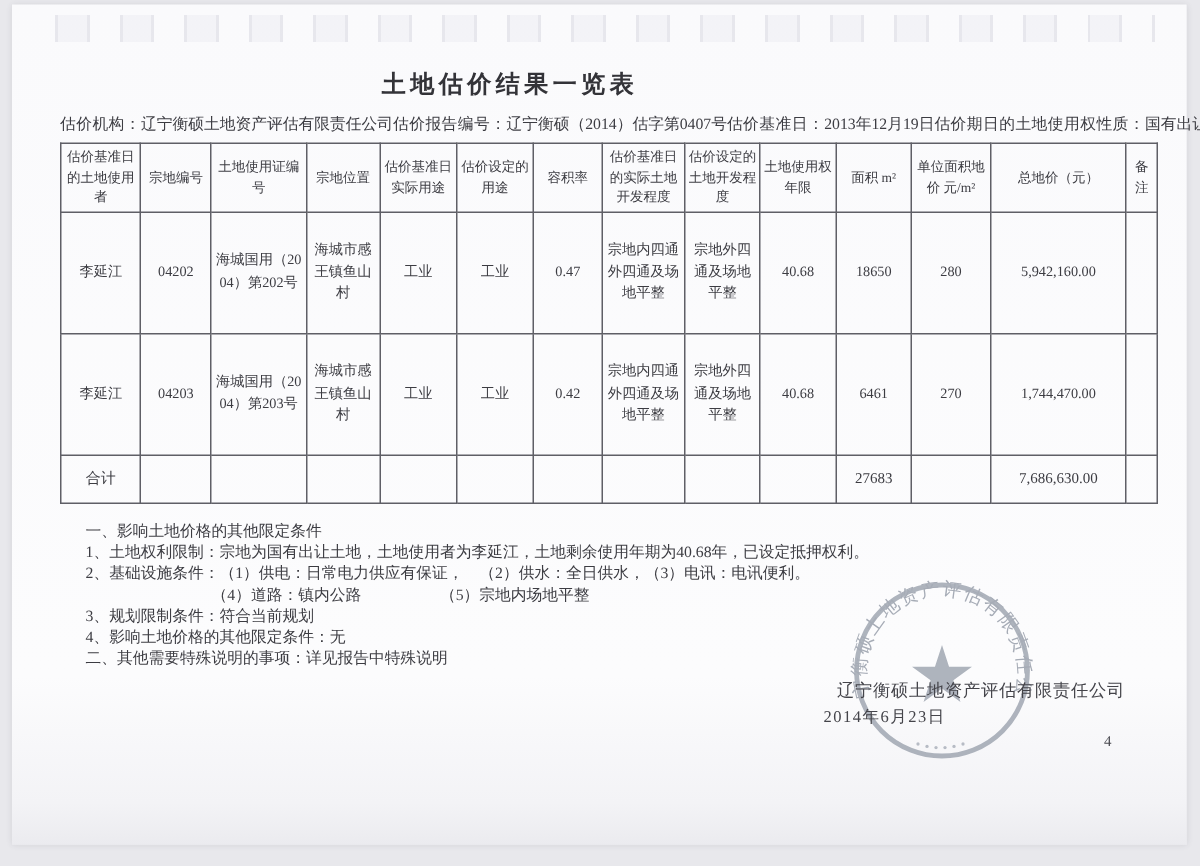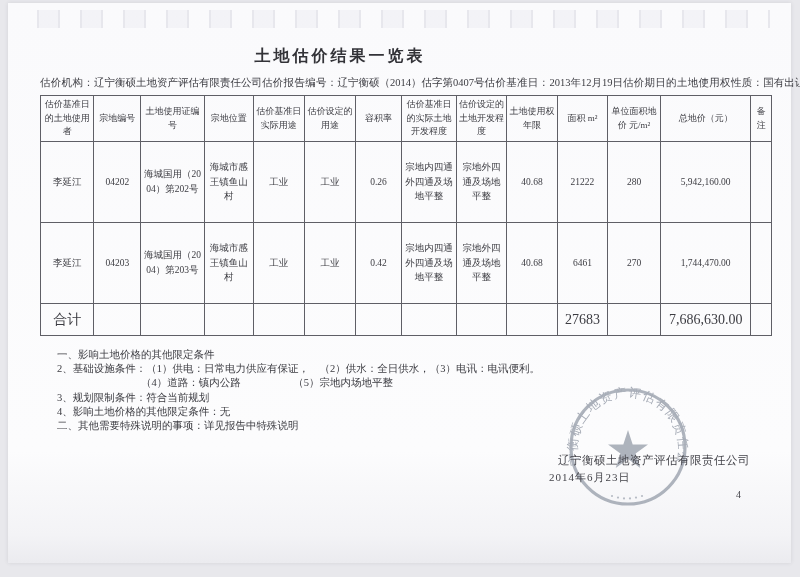--- a/index.html
+++ b/index.html
@@ -37,21 +37,21 @@
   table{width:100%;border-collapse:collapse;table-layout:fixed;}
   th,td{
     border:1px solid #5f5f66;font-weight:normal;text-align:center;
     vertical-align:middle;font-size:9px;line-height:1.55;
     padding:1px 2px;word-break:break-all;color:#3c3c42;
   }
   tr.hdr{height:46px;}
   tr.data{height:81px;}
   tr.data td{font-size:9.5px;}
   tr.total{height:32px;}
-  tr.total td{font-size:14px;}
+  tr.total td{font-size:10px;}
   col.c1{width:7.3%}col.c2{width:6.4%}col.c3{width:8.7%}col.c4{width:6.7%}
   col.c5{width:7.0%}col.c6{width:7.0%}col.c7{width:6.3%}col.c8{width:7.5%}
   col.c9{width:6.9%}col.c10{width:6.9%}col.c11{width:6.9%}col.c12{width:7.2%}
   col.c13{width:12.4%}col.c14{width:2.8%}
   .notes{
     position:absolute;left:57px;top:348px;width:560px;
     font-size:10.5px;line-height:14.2px;white-space:pre-wrap;color:#3c3c42;
   }
   .sig-company{
     position:absolute;left:549px;top:453px;width:210px;text-align:center;
@@ -114,25 +114,25 @@
           <th>总地价（元）</th>
           <th>备注</th>
         </tr>
         <tr class="data">
           <td>李延江</td>
           <td>04202</td>
           <td>海城国用（2004）第202号</td>
           <td>海城市感王镇鱼山村</td>
           <td>工业</td>
           <td>工业</td>
-          <td>0.26</td>
+          <td>0.47</td>
           <td>宗地内四通外四通及场地平整</td>
           <td>宗地外四通及场地平整</td>
           <td>40.68</td>
-          <td>21222</td>
+          <td>18650</td>
           <td>280</td>
           <td>5,942,160.00</td>
           <td></td>
         </tr>
         <tr class="data">
           <td>李延江</td>
           <td>04203</td>
           <td>海城国用（2004）第203号</td>
           <td>海城市感王镇鱼山村</td>
           <td>工业</td>
@@ -159,21 +159,21 @@
           <td></td>
           <td>27683</td>
           <td></td>
           <td>7,686,630.00</td>
           <td></td>
         </tr>
       </tbody>
   </table>
 </div>
 
-<div class="notes"><div>一、影响土地价格的其他限定条件</div><div>2、基础设施条件：（1）供电：日常电力供应有保证，　（2）供水：全日供水，（3）电讯：电讯便利。</div><div>　　　　　　　　（4）道路：镇内公路　　　　　（5）宗地内场地平整</div><div>3、规划限制条件：符合当前规划</div><div>4、影响土地价格的其他限定条件：无</div><div>二、其他需要特殊说明的事项：详见报告中特殊说明</div></div>
+<div class="notes"><div>一、影响土地价格的其他限定条件</div><div>1、土地权利限制：宗地为国有出让土地，土地使用者为李延江，土地剩余使用年期为40.68年，已设定抵押权利。</div><div>2、基础设施条件：（1）供电：日常电力供应有保证，　（2）供水：全日供水，（3）电讯：电讯便利。</div><div>　　　　　　　　（4）道路：镇内公路　　　　　（5）宗地内场地平整</div><div>3、规划限制条件：符合当前规划</div><div>4、影响土地价格的其他限定条件：无</div><div>二、其他需要特殊说明的事项：详见报告中特殊说明</div></div>
 
 <svg class="seal" width="128" height="128" viewBox="0 0 128 128">
   <defs>
     <path id="sealArc" d="M 18 87 A 51 51 0 1 1 110 87" fill="none"></path>
   </defs>
   <circle cx="64" cy="64" r="57" fill="none" stroke="#99a0ac" stroke-width="3.2"></circle>
   <path d="M0,-21 L4.7,-6.5 L20,-6.5 L7.6,2.5 L12.3,17 L0,8 L-12.3,17 L-7.6,2.5 L-20,-6.5 L-4.7,-6.5 Z" transform="translate(64,68)" fill="#99a0ac"></path>
   <text font-size="12.6" letter-spacing="1.2" fill="#8f96a3" font-family="Liberation Serif, DejaVu Serif, serif">
     <textPath href="#sealArc" startOffset="50%" text-anchor="middle">辽宁衡硕土地资产评估有限责任公司</textPath>
   </text>

